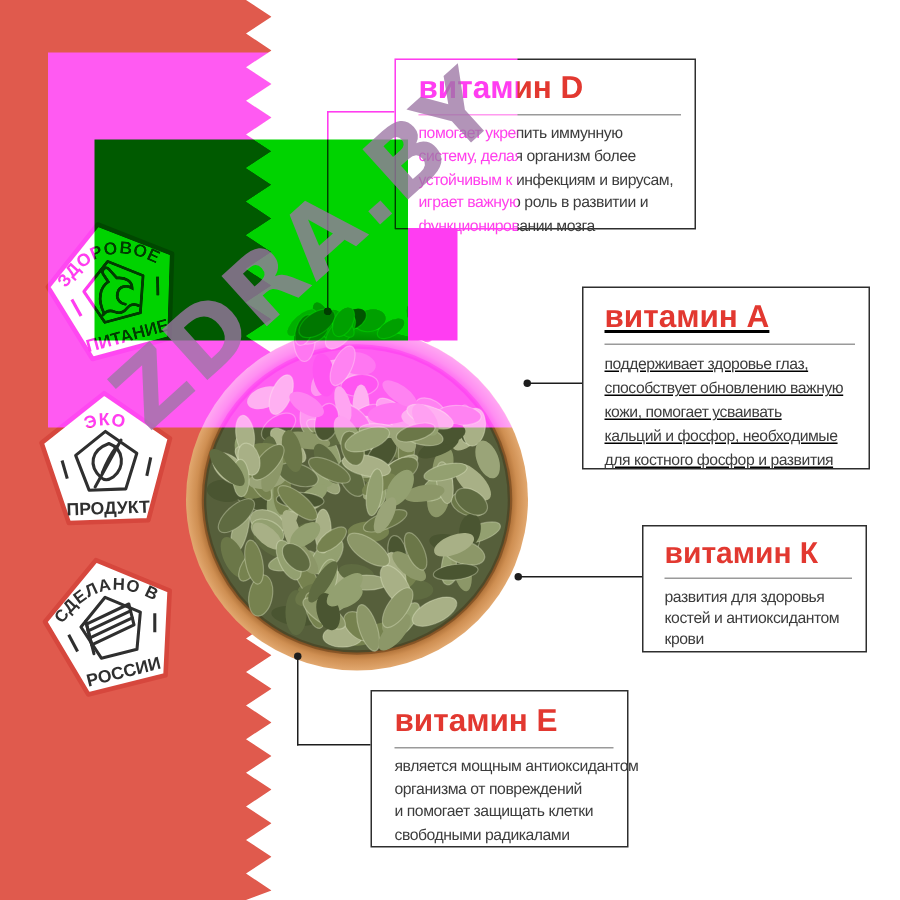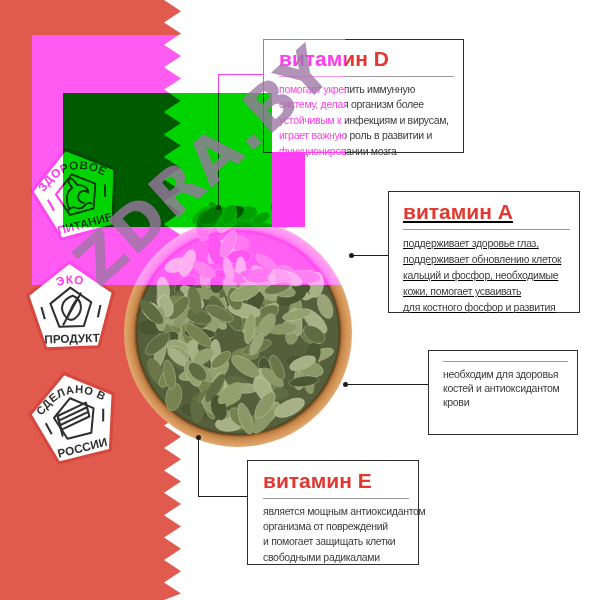--- a/index.html
+++ b/index.html
@@ -292,31 +292,32 @@
         <div class="line">играет важную роль в развитии и</div>
         <div class="line">функционировании мозга</div>
       </div>
   </section>
 
   <section class="callout" id="box-a">
     <h2>витамин А</h2>
     <div class="divider"></div>
     <div class="lines">
         <div class="line">поддерживает здоровье глаз,</div>
-        <div class="line">поддерживает обновлению клеток</div>
+        <div class="line">способствует обновлению важную</div>
+        <div class="line">кожи, помогает усваивать</div>
         <div class="line">кальций и фосфор, необходимые</div>
-        <div class="line">кожи, помогает усваивать</div>
         <div class="line">для костного фосфор и развития</div>
       </div>
   </section>
 
   <section class="callout" id="box-k">
+    <h2>витамин К</h2>
     <div class="divider"></div>
     <div class="lines">
-        <div class="line">необходим для здоровья</div>
+        <div class="line">развития для здоровья</div>
         <div class="line">костей и антиоксидантом</div>
         <div class="line">крови</div>
       </div>
   </section>
 
   <section class="callout" id="box-e">
     <h2>витамин Е</h2>
     <div class="divider"></div>
     <div class="lines">
         <div class="line">является мощным антиоксидантом</div>

